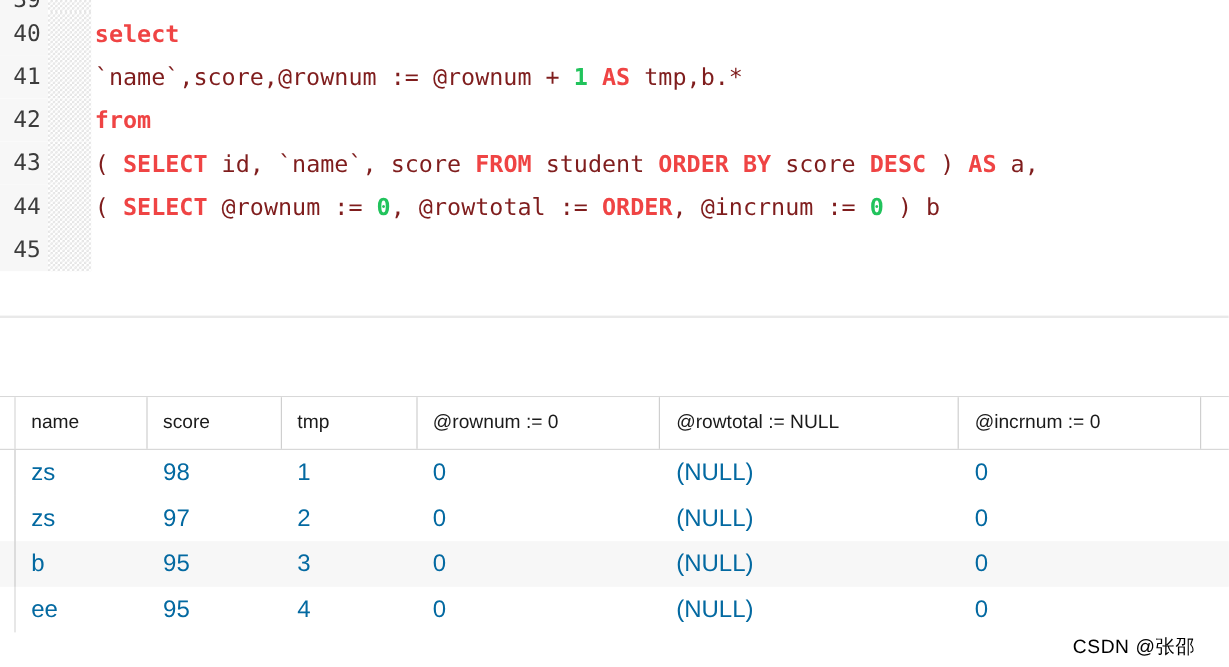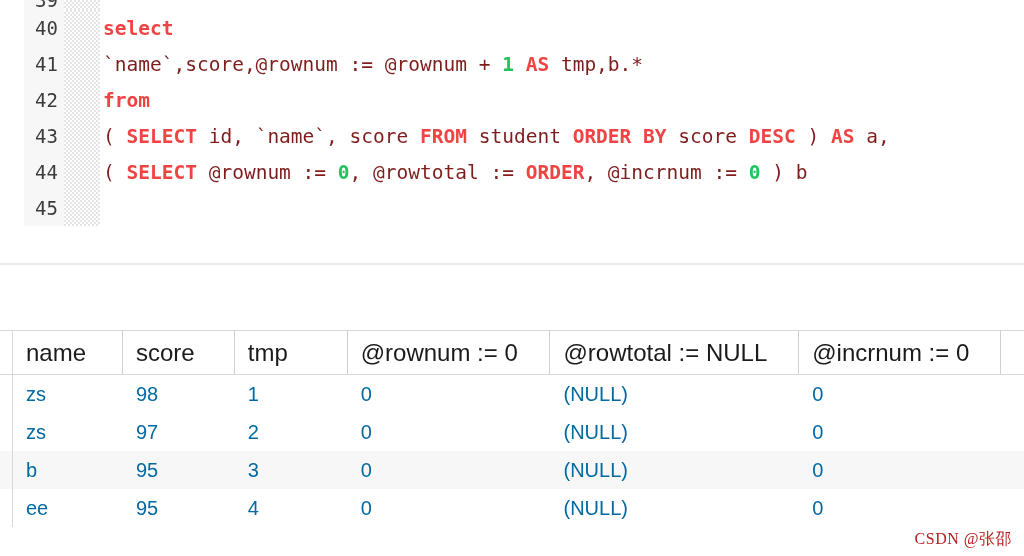--- a/index.html
+++ b/index.html
@@ -22,21 +22,20 @@
     background: #ffffff;
     overflow: hidden;
   }
 
   .code-line {
     position: relative;
     height: 36px;
     display: flex;
     align-items: center;
     background: #ffffff;
-    padding-left: 24px;
   }
 
   .ln-gutter {
     width: 40px;
     min-width: 40px;
     height: 100%;
     background: #f7f7f7;
     color: #3c3c3c;
     font-family: "DejaVu Sans Mono", "Liberation Mono", monospace;
     font-size: 19px;
@@ -166,21 +165,21 @@
     padding-left: 13px;
     font-size: 20px;
     color: #0369a1;
     border-right: 1px solid transparent;
     overflow: hidden;
     white-space: nowrap;
   }
   .trow.header .cell {
     border-right: 1px solid #cfcfcf;
     color: #1b1b1b;
-    font-size: 24px;
+    font-size: 16px;
     text-align: right;
   }
   .cell.nullval { color: #0369a1; }
 
   
   .c0 { width: 110px; }
   .c1 { width: 112px; }
   .c2 { width: 113px; }
   .c3 { width: 203px; }
   .c4 { width: 249px; }
@@ -202,25 +201,25 @@
     position: absolute;
     top: 0;
     width: 1px;
     height: 115px;
     background: #e2e2e2;
   }
 
   
   #watermark {
     position: absolute;
-    right: 12px;
+    right: 28px;
     bottom: 6px;
     font-size: 16px;
-    color: #b91c1c;
-    font-family: Liberation Serif, serif;
+    color: #000000;
+    font-family: Liberation Sans, sans-serif;
     letter-spacing: 0.5px;
     user-select: none;
   }
 </style>
 </head>
 <body>
 
 <div id="code-block">
 
   <div class="code-line" id="line39">

